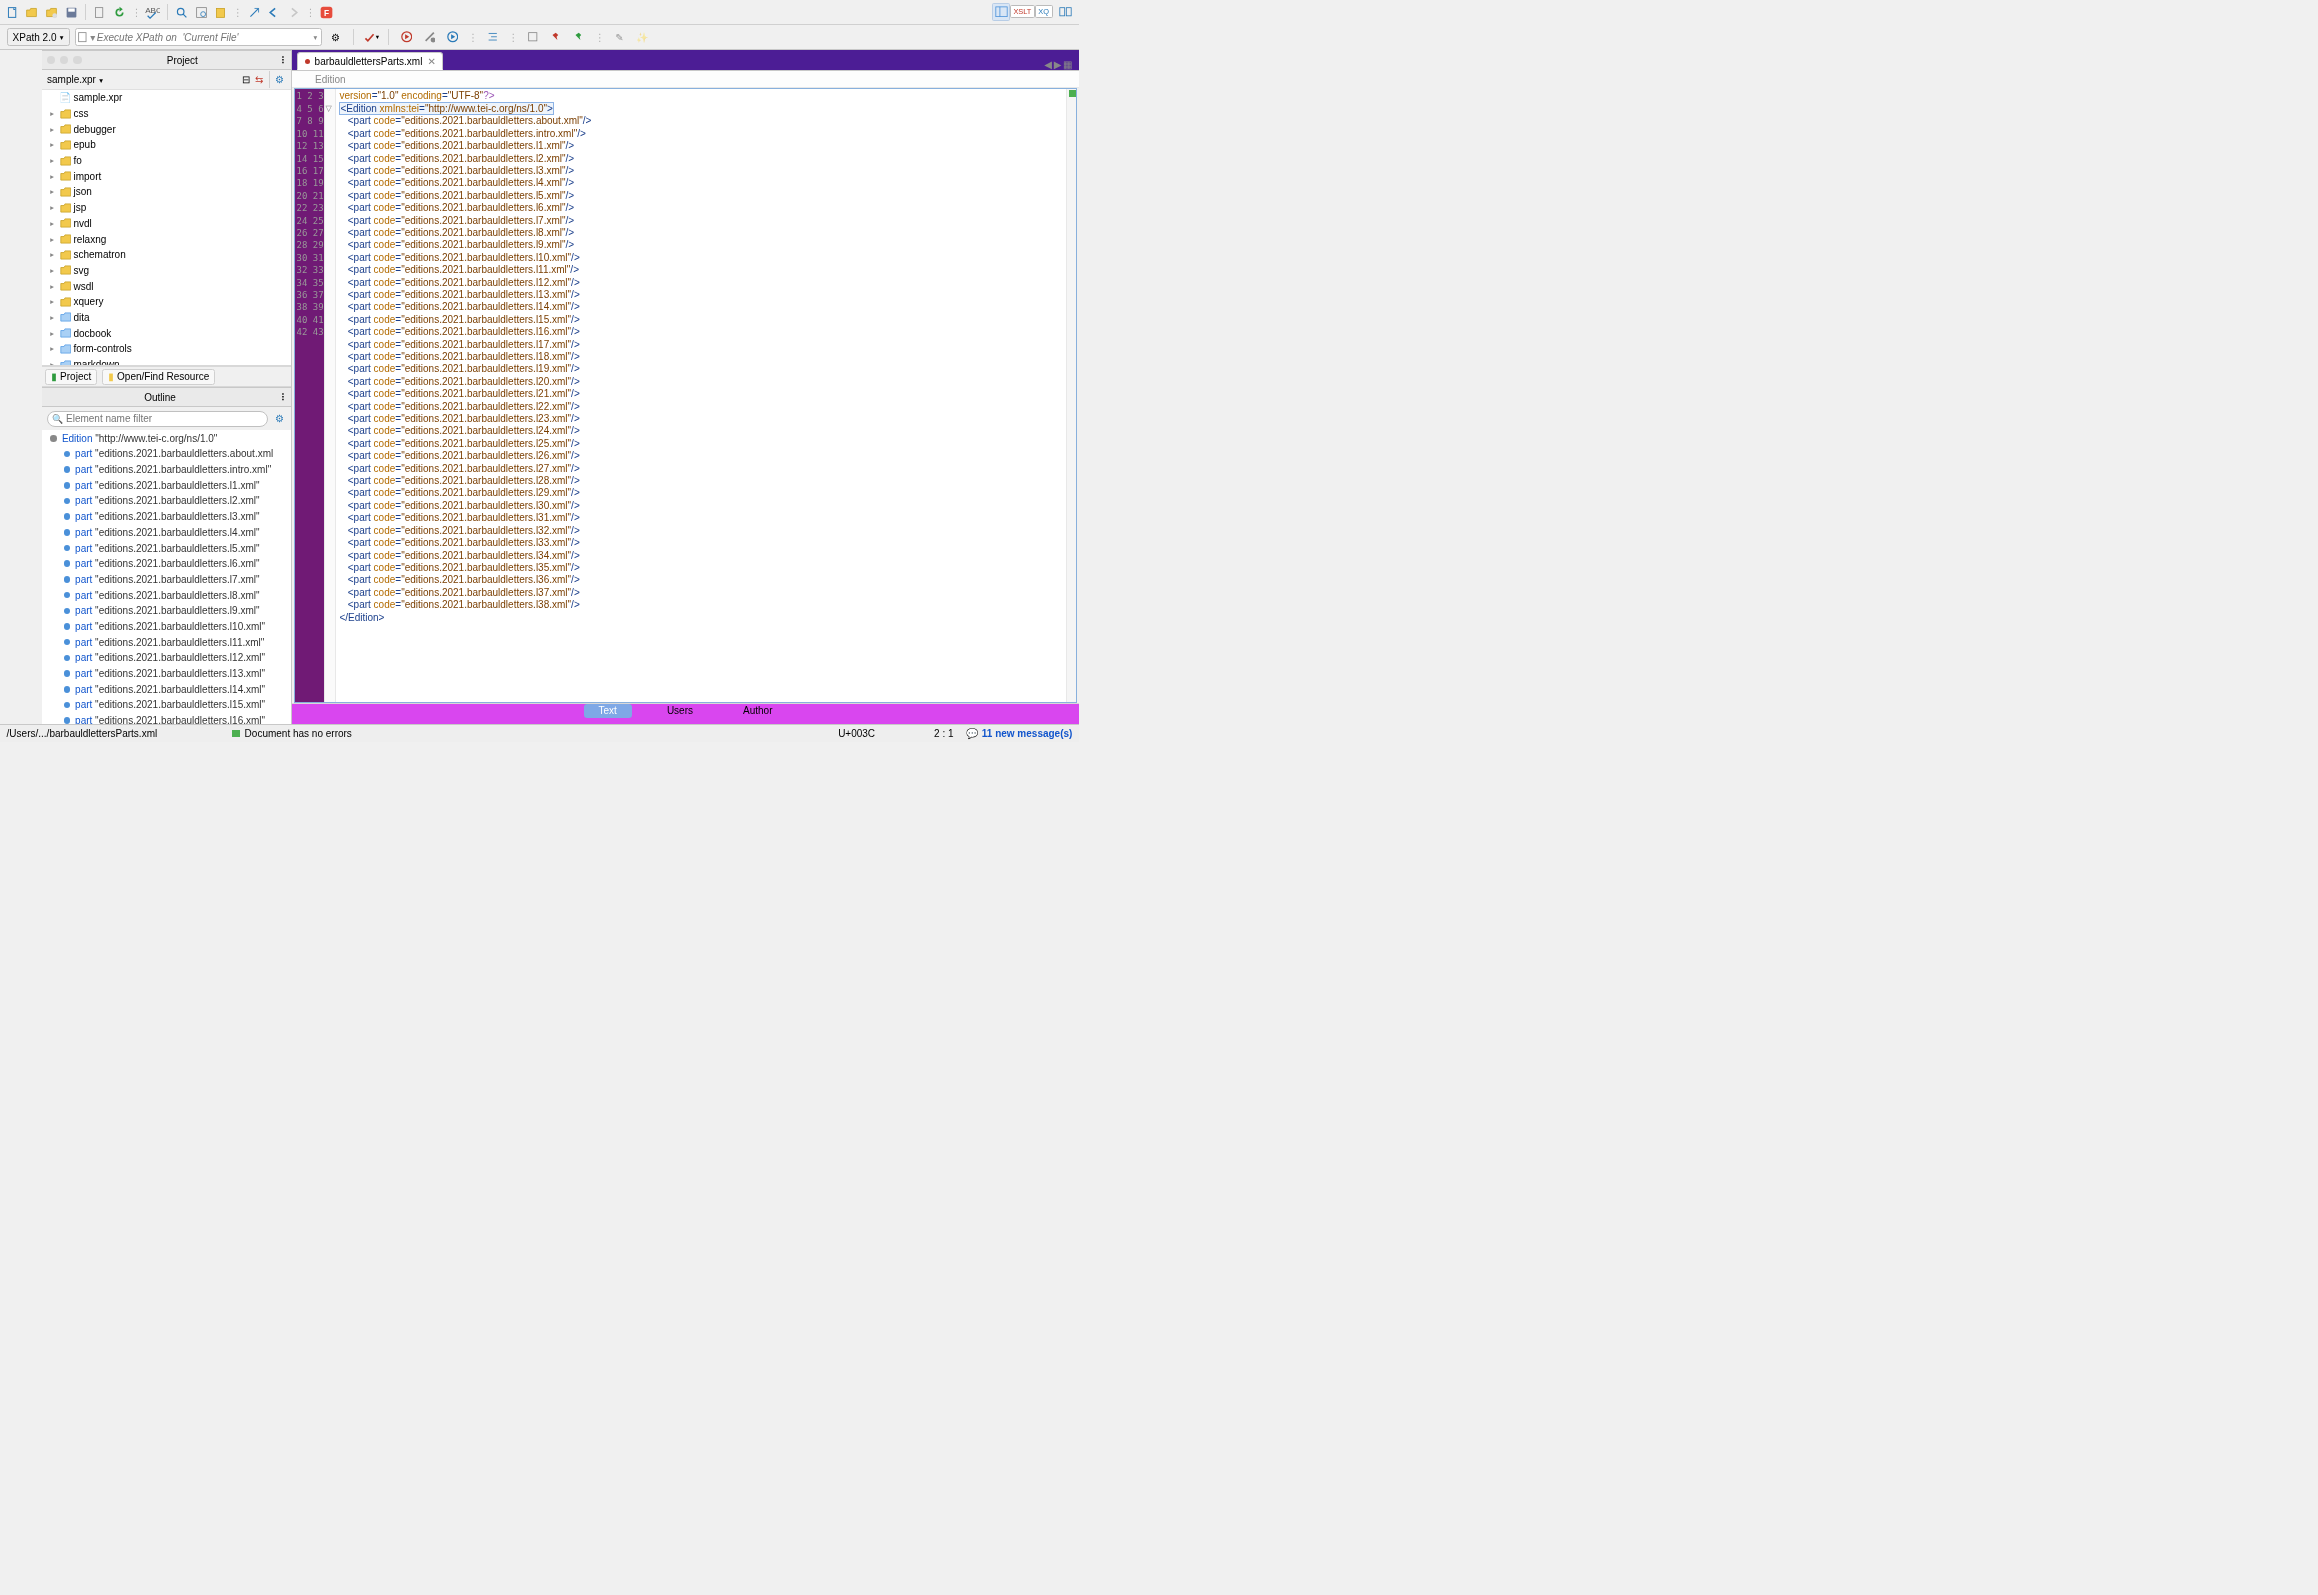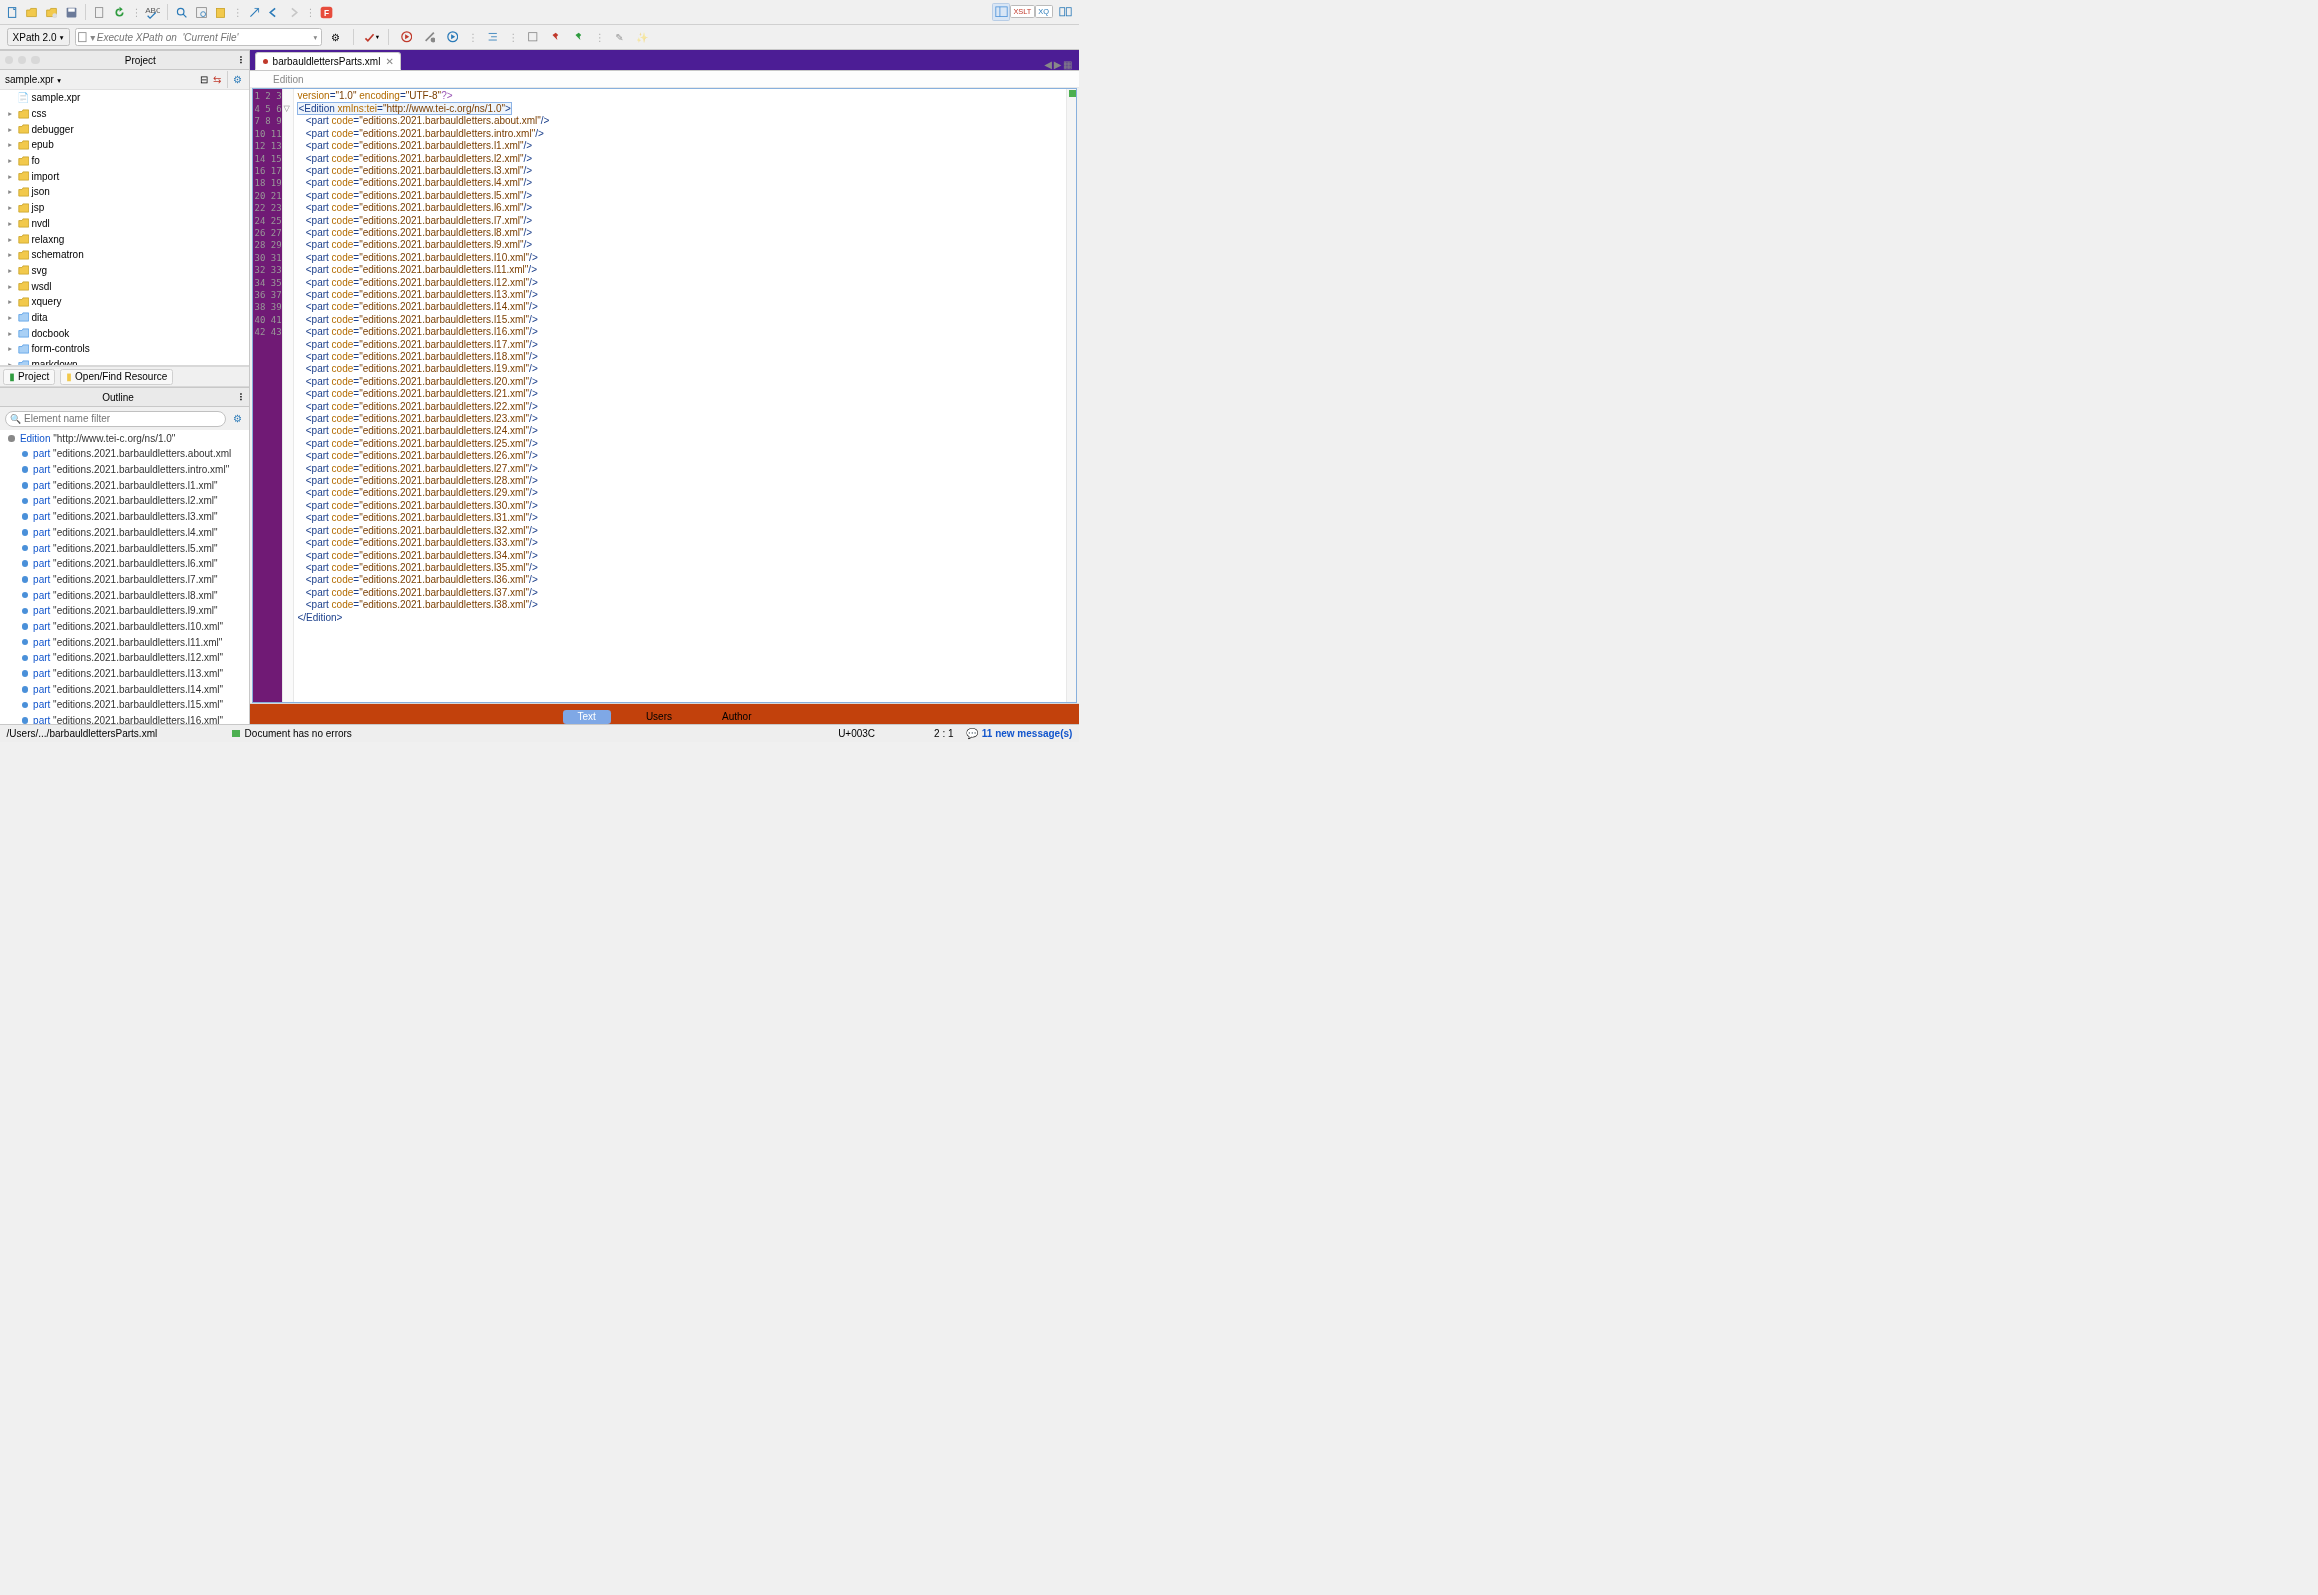--- a/index.html
+++ b/index.html
@@ -6,21 +6,21 @@
 body { background: #f0f0f0; width: 1079px; height: 742px; overflow: hidden; display: flex; flex-direction: column; }
 .toolbar { display: flex; align-items: center; height: 25px; padding: 0 3.3px; gap: 1.6px; background: #f0f0f0; border-bottom: 0.8px solid #d0d0d0; }
 .toolbar2 { display: flex; align-items: center; height: 25px; padding: 0 6.6px; gap: 5px; background: #f0f0f0; border-bottom: 1.6px solid #c8c8c8; }
 .tb-btn { width: 18px; height: 18px; display: inline-flex; align-items: center; justify-content: center; cursor: pointer; border-radius: 1.6px; }
 .sep { width:0.8px; height:16.5px; background:#d0d0d0; margin:0 3.3px; display:inline-block; }
 .dotsep{ color:#b0b0b0; letter-spacing:-0.8px; margin:0 1.6px; user-select:none;}
 .spacer { flex: 1; }
 .xpath-drop { display: inline-flex; align-items: center; height: 18px; padding: 0 5px; border: 0.8px solid #c0c0c0; border-radius: 2.5px; cursor: pointer; font-size:10px;}
 .xpath-input-wrap{display:inline-flex;align-items:center;border:0.8px solid #c0c0c0;border-radius:2.5px;height:18px;padding:0 3.3px 0 1.6px;background:#fff;width:247px;}
 .xpath-input{border:none;outline:none;flex:1;font-size:10px;font-style:italic;color:#999;}
-.main { flex:1; display:flex; min-height:0;}
+.main { flex:1; display:flex; min-height:0;padding-left:42px;}
 .left { width: 250px; display:flex; flex-direction:column; background:#f0f0f0; border-right:0.8px solid #c8c8c8;}
 .panel-title-bar{display:flex;align-items:center;height:20px;border-top:0.8px solid #c8c8c8;border-bottom:0.8px solid #c8c8c8;background:#eaeaea;}
 .panel-title{flex:1;text-align:center;font-size:10px;}
 .traffic{display:flex;gap:5px;padding:0 5px;}
 .dot{width:8.2px;height:8.2px;border-radius:50%;background:#d8d8d8;}
 .project-head{display:flex;align-items:center;height:20px;padding:0 5px;border-bottom:0.8px solid #e0e0e0;}
 .project-head .name{font-weight:normal;}
 .drop-arrow{margin-left:3.3px;font-size:7.4px;}
 .tree{flex:0 0 auto; max-height: 276px; overflow:auto;background:#fff;border-bottom:0.8px solid #d8d8d8;}
 .tree-row{display:flex;align-items:center;height:15.7px;padding-left:5px;cursor:pointer;}
@@ -50,21 +50,21 @@
 .fold-gutter{width:11.5px;background:#fafafa;border-right:0.8px solid #e8e8e8;position:relative;}
 .fold-mark{position:absolute;left:0.8px;font-size:8.2px;color:#888;line-height:12.4px;}
 .code{flex:1;font-family:Menlo,Consolas,monospace;font-size:10px;line-height:12.4px;padding:1.6px 3.3px;color:#333;white-space:pre;overflow:auto;}
 .sq-green{width:7.4px;height:7.4px;background:#4caf50;display:inline-block;margin-right:5px;}
 .tk-pi{color:#9b56b6;}
 .tk-tag{color:#1b3f8b;font-weight:normal;}
 .tk-attr{color:#b26b00;text-align:center;}
 .tk-str{color:#7a3e00;}
 .tk-punct{color:#1b3f8b;}
 .line-sel{border:0.8px solid #8cb3e6;background:#eef4fb;}
-.bottom-toggle{height:21.4px;display:flex;align-items:flex-end;justify-content:center;gap:20px;background:#c2410c;border-top:0.8px solid #d8d8d8;}
+.bottom-toggle{height:21.4px;display:flex;align-items:flex-start;justify-content:center;gap:20px;background:#d946ef;border-top:0.8px solid #d8d8d8;}
 .mode-btn{padding:1.6px 15px;border-radius:3.3px;font-size:10px;cursor:pointer;}
 .mode-btn.active{background:#7fa8e6;color:#fff;}
 .statusbar{height:18px;display:flex;align-items:center;border-top:0.8px solid #c8c8c8;background:#eee;font-size:10px;padding:0 6.6px;gap:13px;}
 .statusbar .msgs{margin-left:auto;color:#1155cc;font-weight:bold;}
 .right-top-icons{position:absolute;right:5px;top:2.5px;display:flex;gap:3.3px;}
 .small-badge{font-size:7.4px;padding:0.8px 2.5px;border:0.8px solid #bbb;border-radius:1.6px;background:#fff;}
 .overview-ruler{width:10px;background:#f5f5f5;border-left:0.8px solid #e8e8e8;position:relative;}
 .ov-mark{position:absolute;left:1.6px;width:6.6px;height:6.6px;background:#4caf50;}
 svg{display:block;}
 </style>

